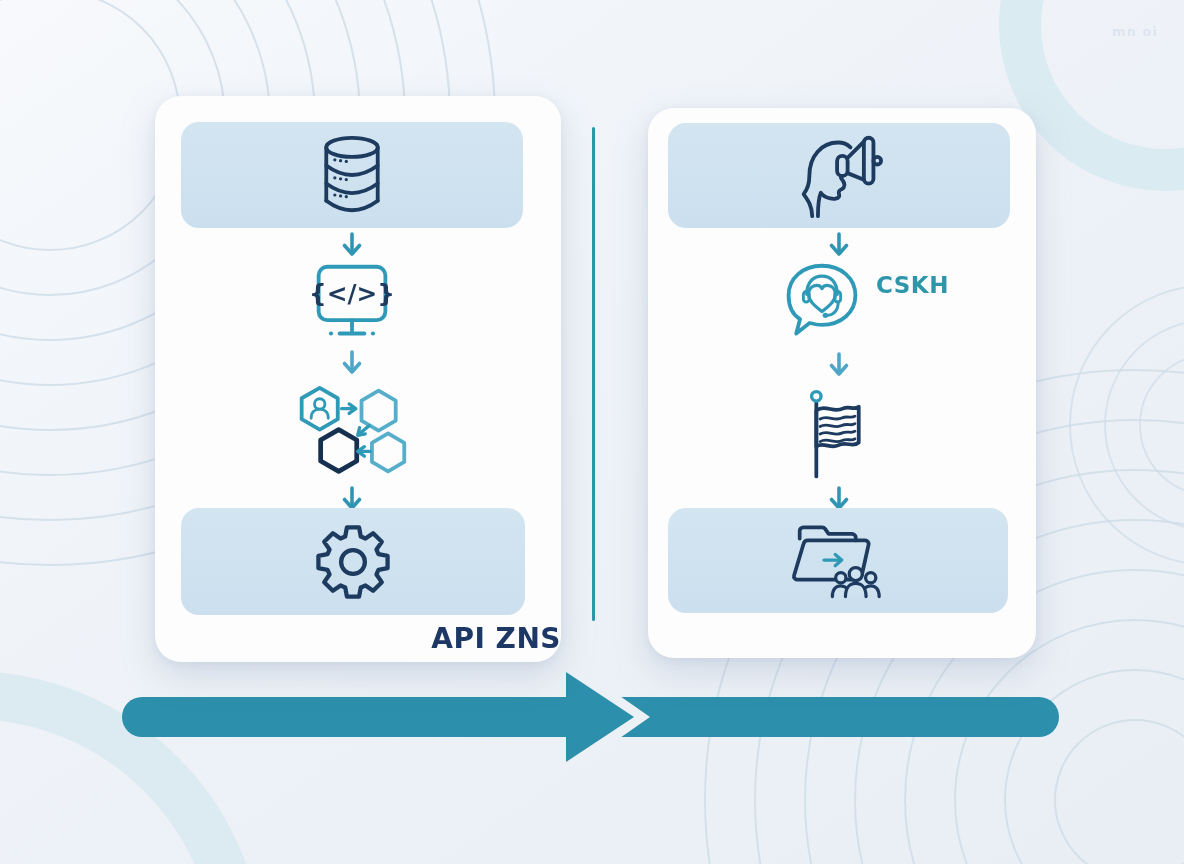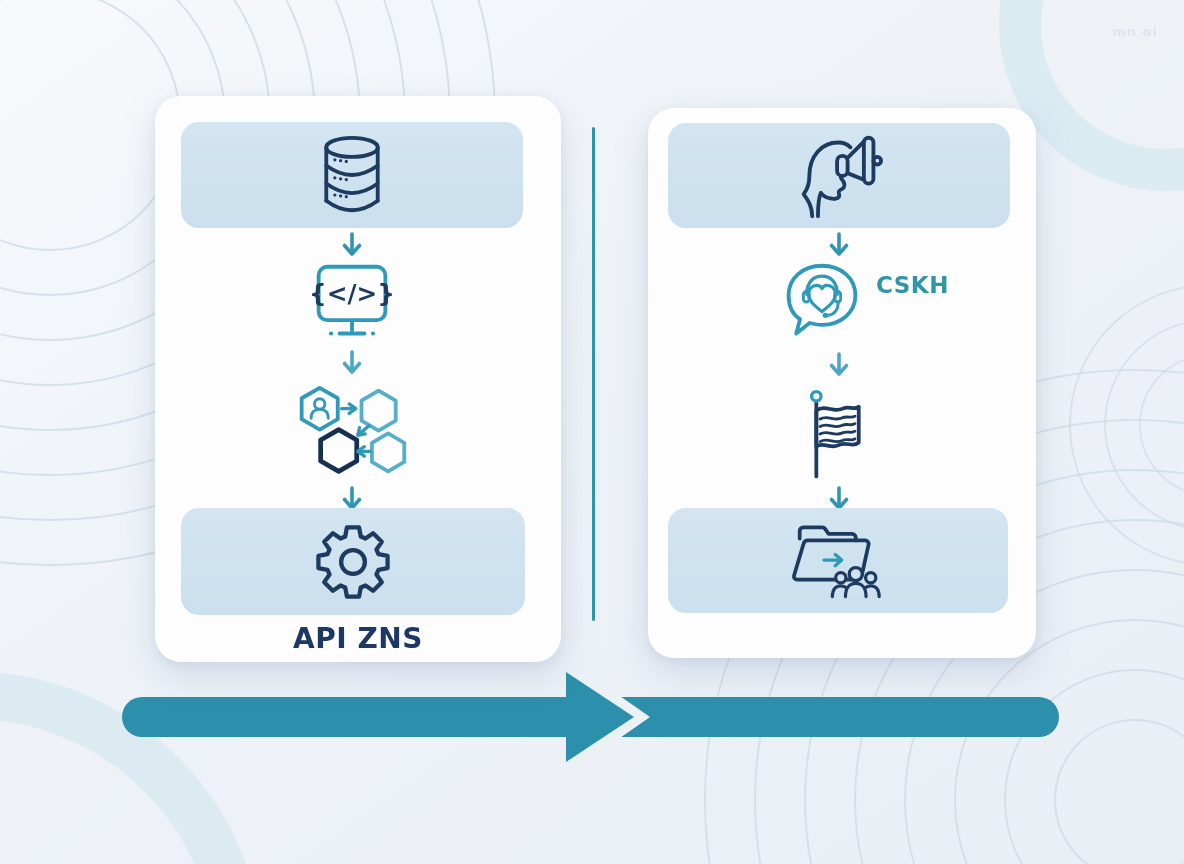--- a/index.html
+++ b/index.html
@@ -21,21 +21,21 @@
   }
   #left-card{left:155px;top:96px;width:406px;height:566px;}
   #right-card{left:648px;top:108px;width:388px;height:550px;}
   .bluebox{
     position:absolute;border-radius:18px;
     background:linear-gradient(180deg,#d3e5f1,#cbdfee);
     display:flex;align-items:center;justify-content:center;
   }
   .abs{position:absolute;}
   .card-label{
-    position:absolute;left:0;width:100%;text-align:center;
+    position:absolute;left:0;width:100%;text-align:right;
     font-weight:bold;font-size:28px;color:#1d3864;letter-spacing:.5px;
   }
   .cskh{
     position:absolute;font-weight:bold;font-size:23px;color:#2e96a8;letter-spacing:.5px;
   }
   .divider{
     position:absolute;left:592px;top:127px;width:3px;height:494px;z-index:2;
     background:#2e96a8;border-radius:2px;
   }
   .flow-arrow-svg{position:absolute;inset:0;z-index:2;pointer-events:none;}

